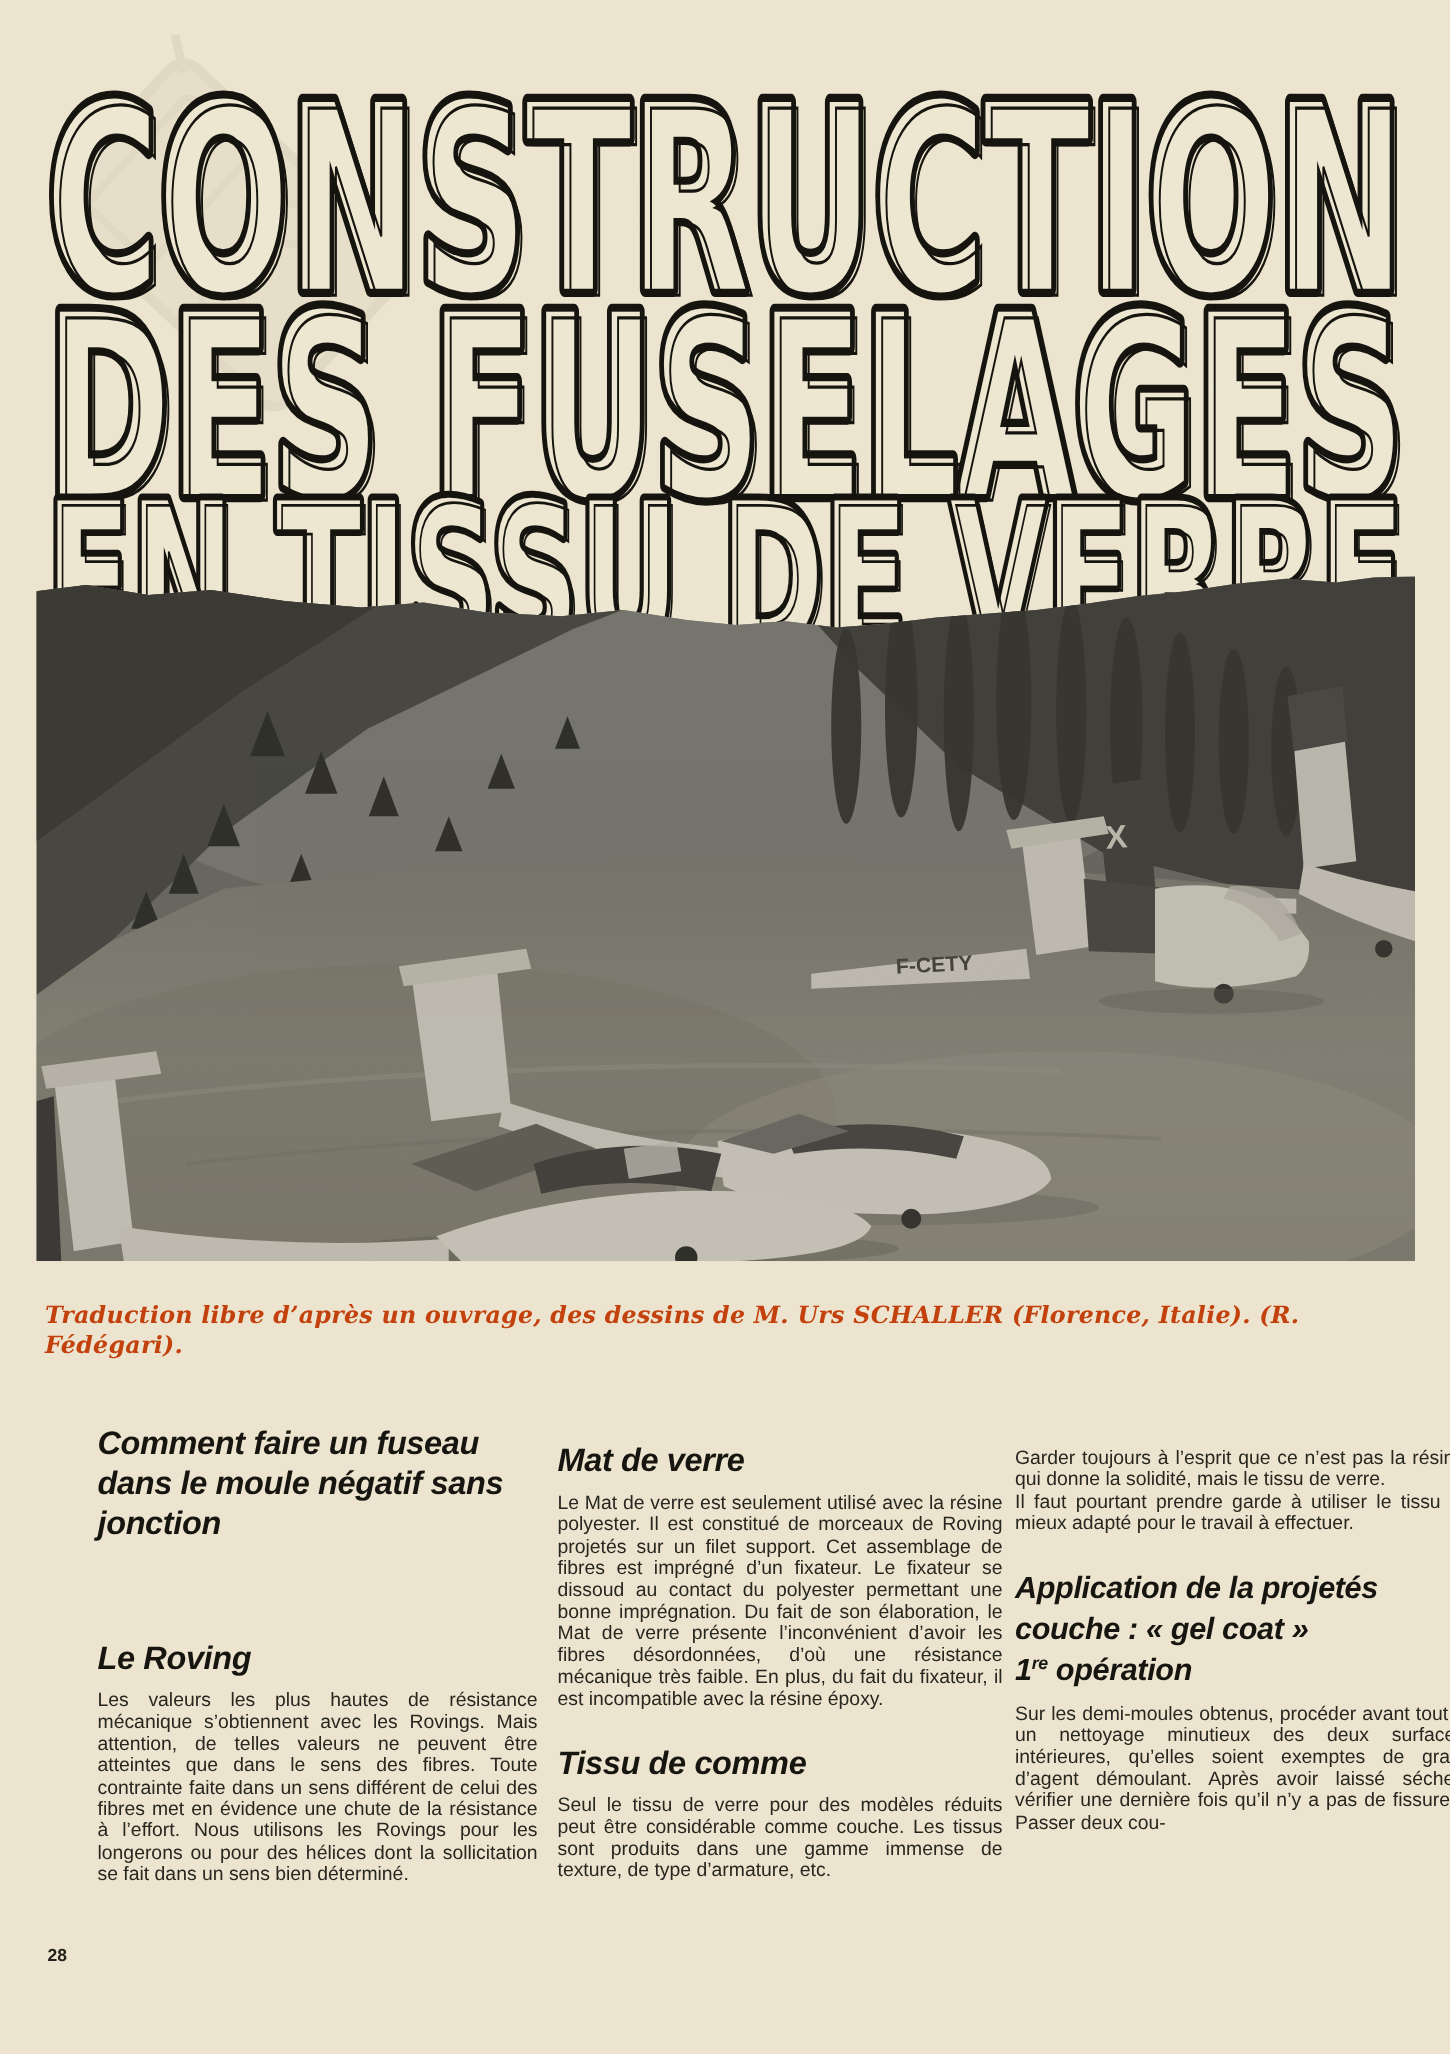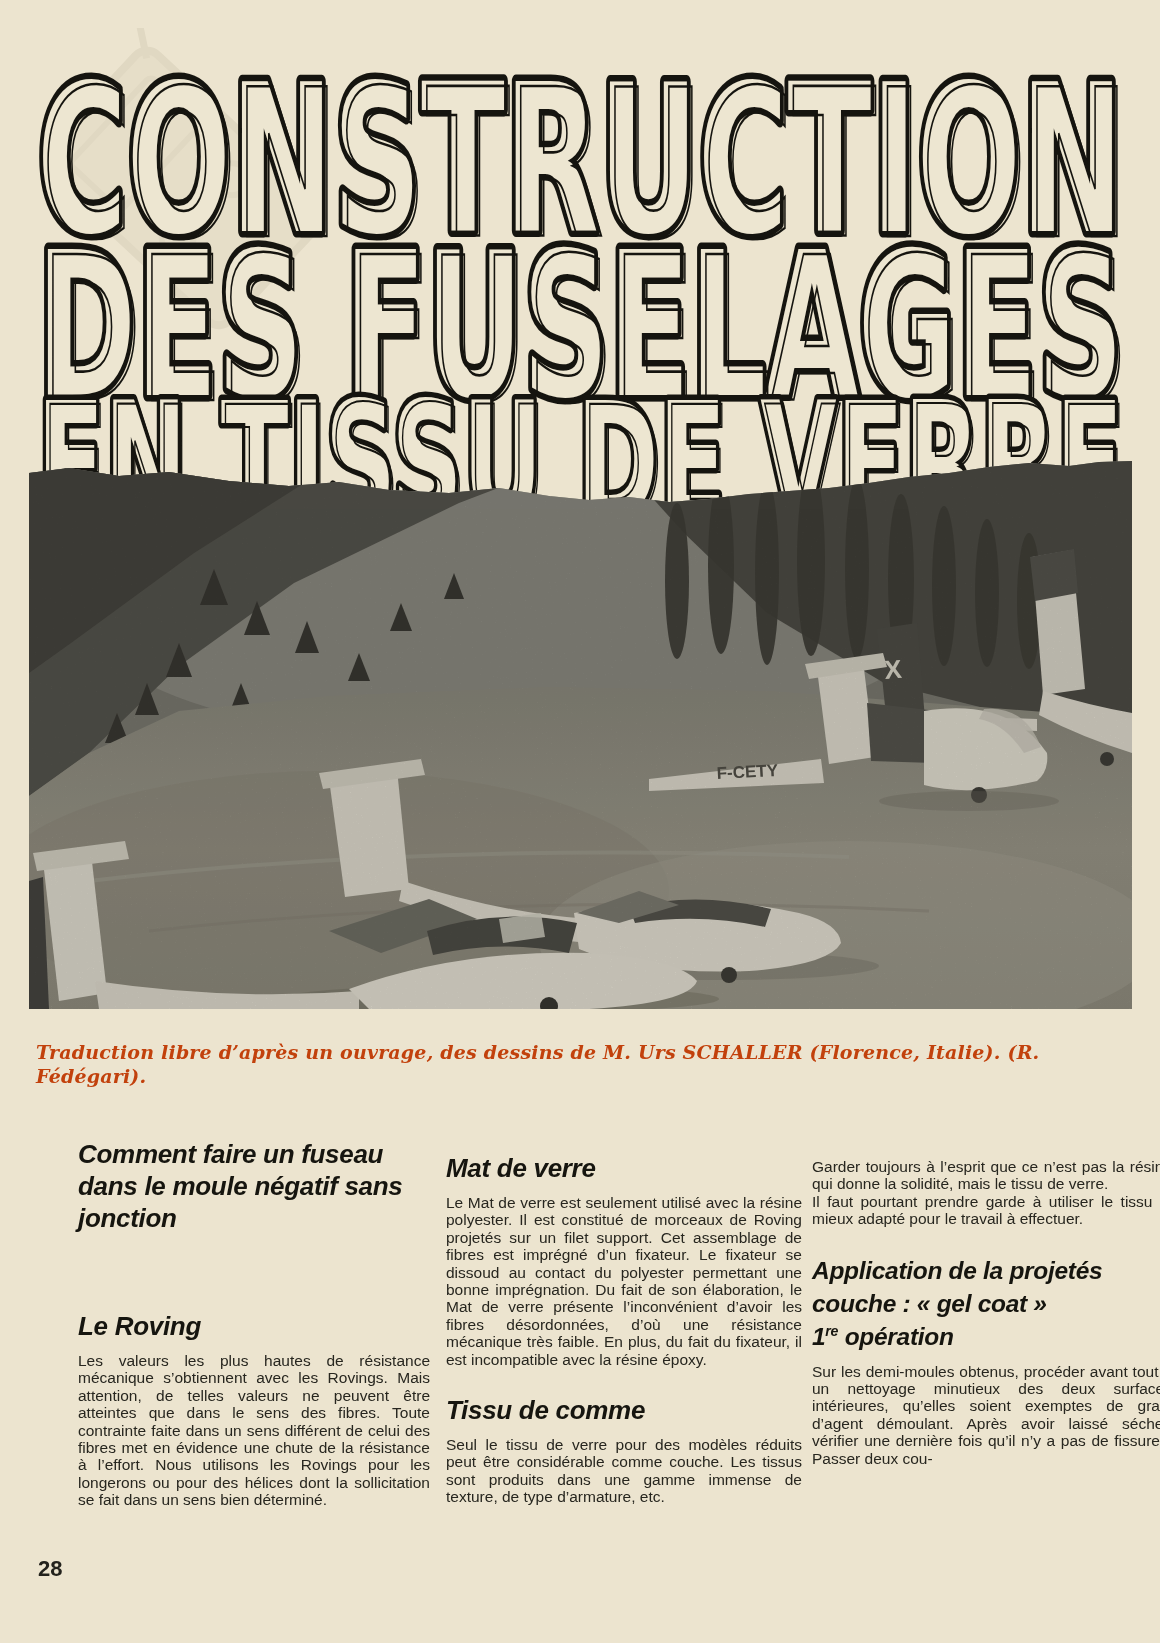--- a/index.html
+++ b/index.html
@@ -45,21 +45,21 @@
   }
   .h-big{
     font-weight:700; font-style:italic; font-size:26px; line-height:32px;
     color:#16150f; margin:0 0 10px 0; letter-spacing:-0.3px;
   }
   .h-big.small{font-size:24.5px; line-height:33px;}
   sup.ord{font-size:0.58em; vertical-align:super; line-height:0;}
   .gap-s{height:8px;} .gap-m{height:26px;} .gap-l{height:40px;}
   .pagenum{
     position:absolute; left:38px; top:1556px; z-index:3;
-    font-weight:700; font-size:22px; color:#23221c;
+    font-weight:700; font-size:14px; color:#23221c;
   }
 </style>
 </head>
 <body>
 
 <div class="page">
 
   <svg class="watermark" viewBox="0 0 310 320">
     <g transform="rotate(-47 155 160)" opacity=".22">
       <rect x="75" y="35" width="160" height="250" rx="16" fill="#b9af93" stroke="#877d63" stroke-width="8"></rect>

